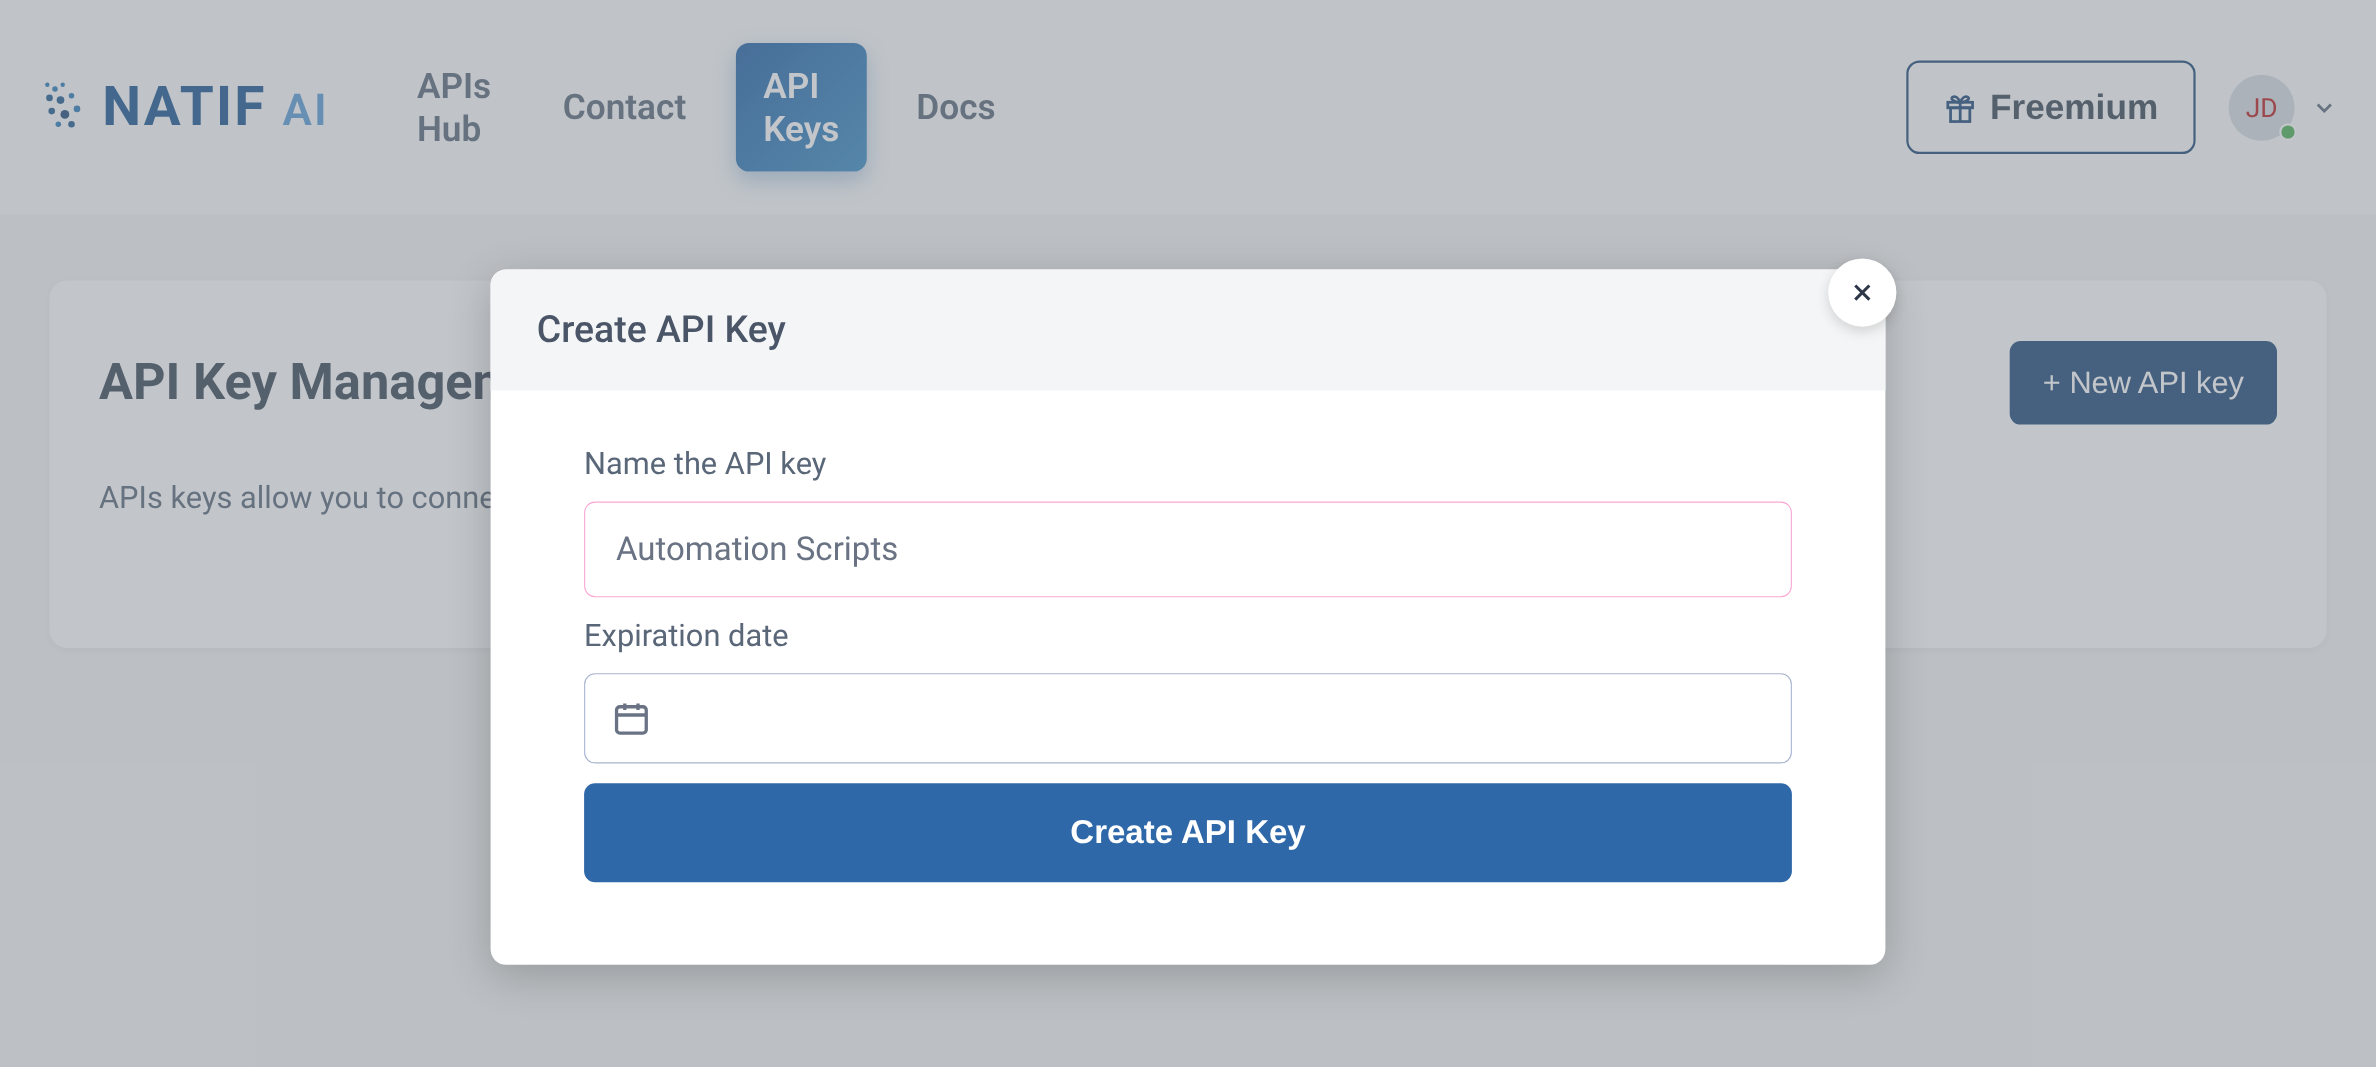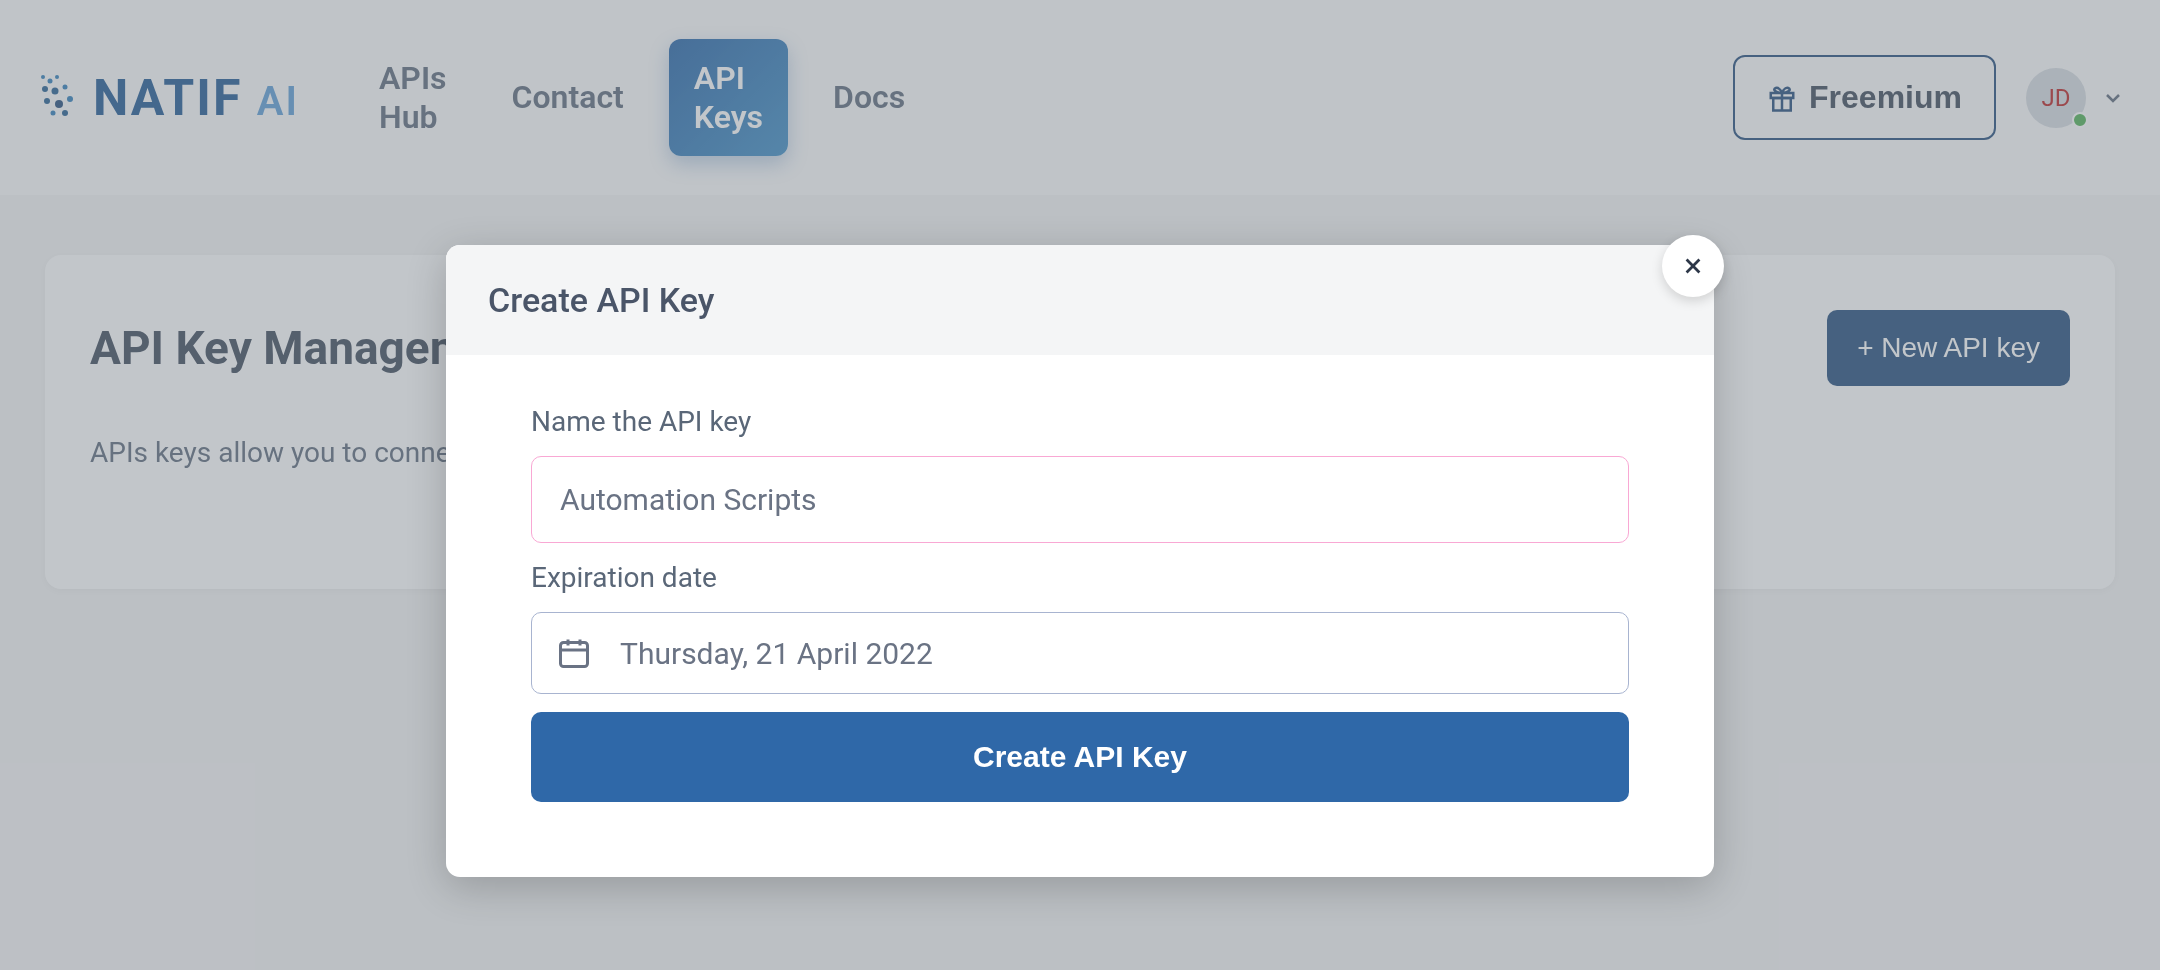--- a/index.html
+++ b/index.html
@@ -367,19 +367,18 @@
       </div>
       <div class="form-group">
         <label class="form-label">Expiration date</label>
         <div class="date-input-wrapper">
           <svg class="calendar-icon" viewBox="0 0 24 24" fill="none" stroke="#6a7384" stroke-width="2">
             <rect x="3" y="5" width="18" height="16" rx="2"></rect>
             <line x1="3" y1="10" x2="21" y2="10"></line>
             <line x1="8" y1="3" x2="8" y2="7"></line>
             <line x1="16" y1="3" x2="16" y2="7"></line>
           </svg>
-          <input type="text" value="Thursday, 21 April 2022" style="">
         </div>
       </div>
       <button class="submit-btn">Create API Key</button>
     </div>
   </div>
 </div>
 
 </body></html>

